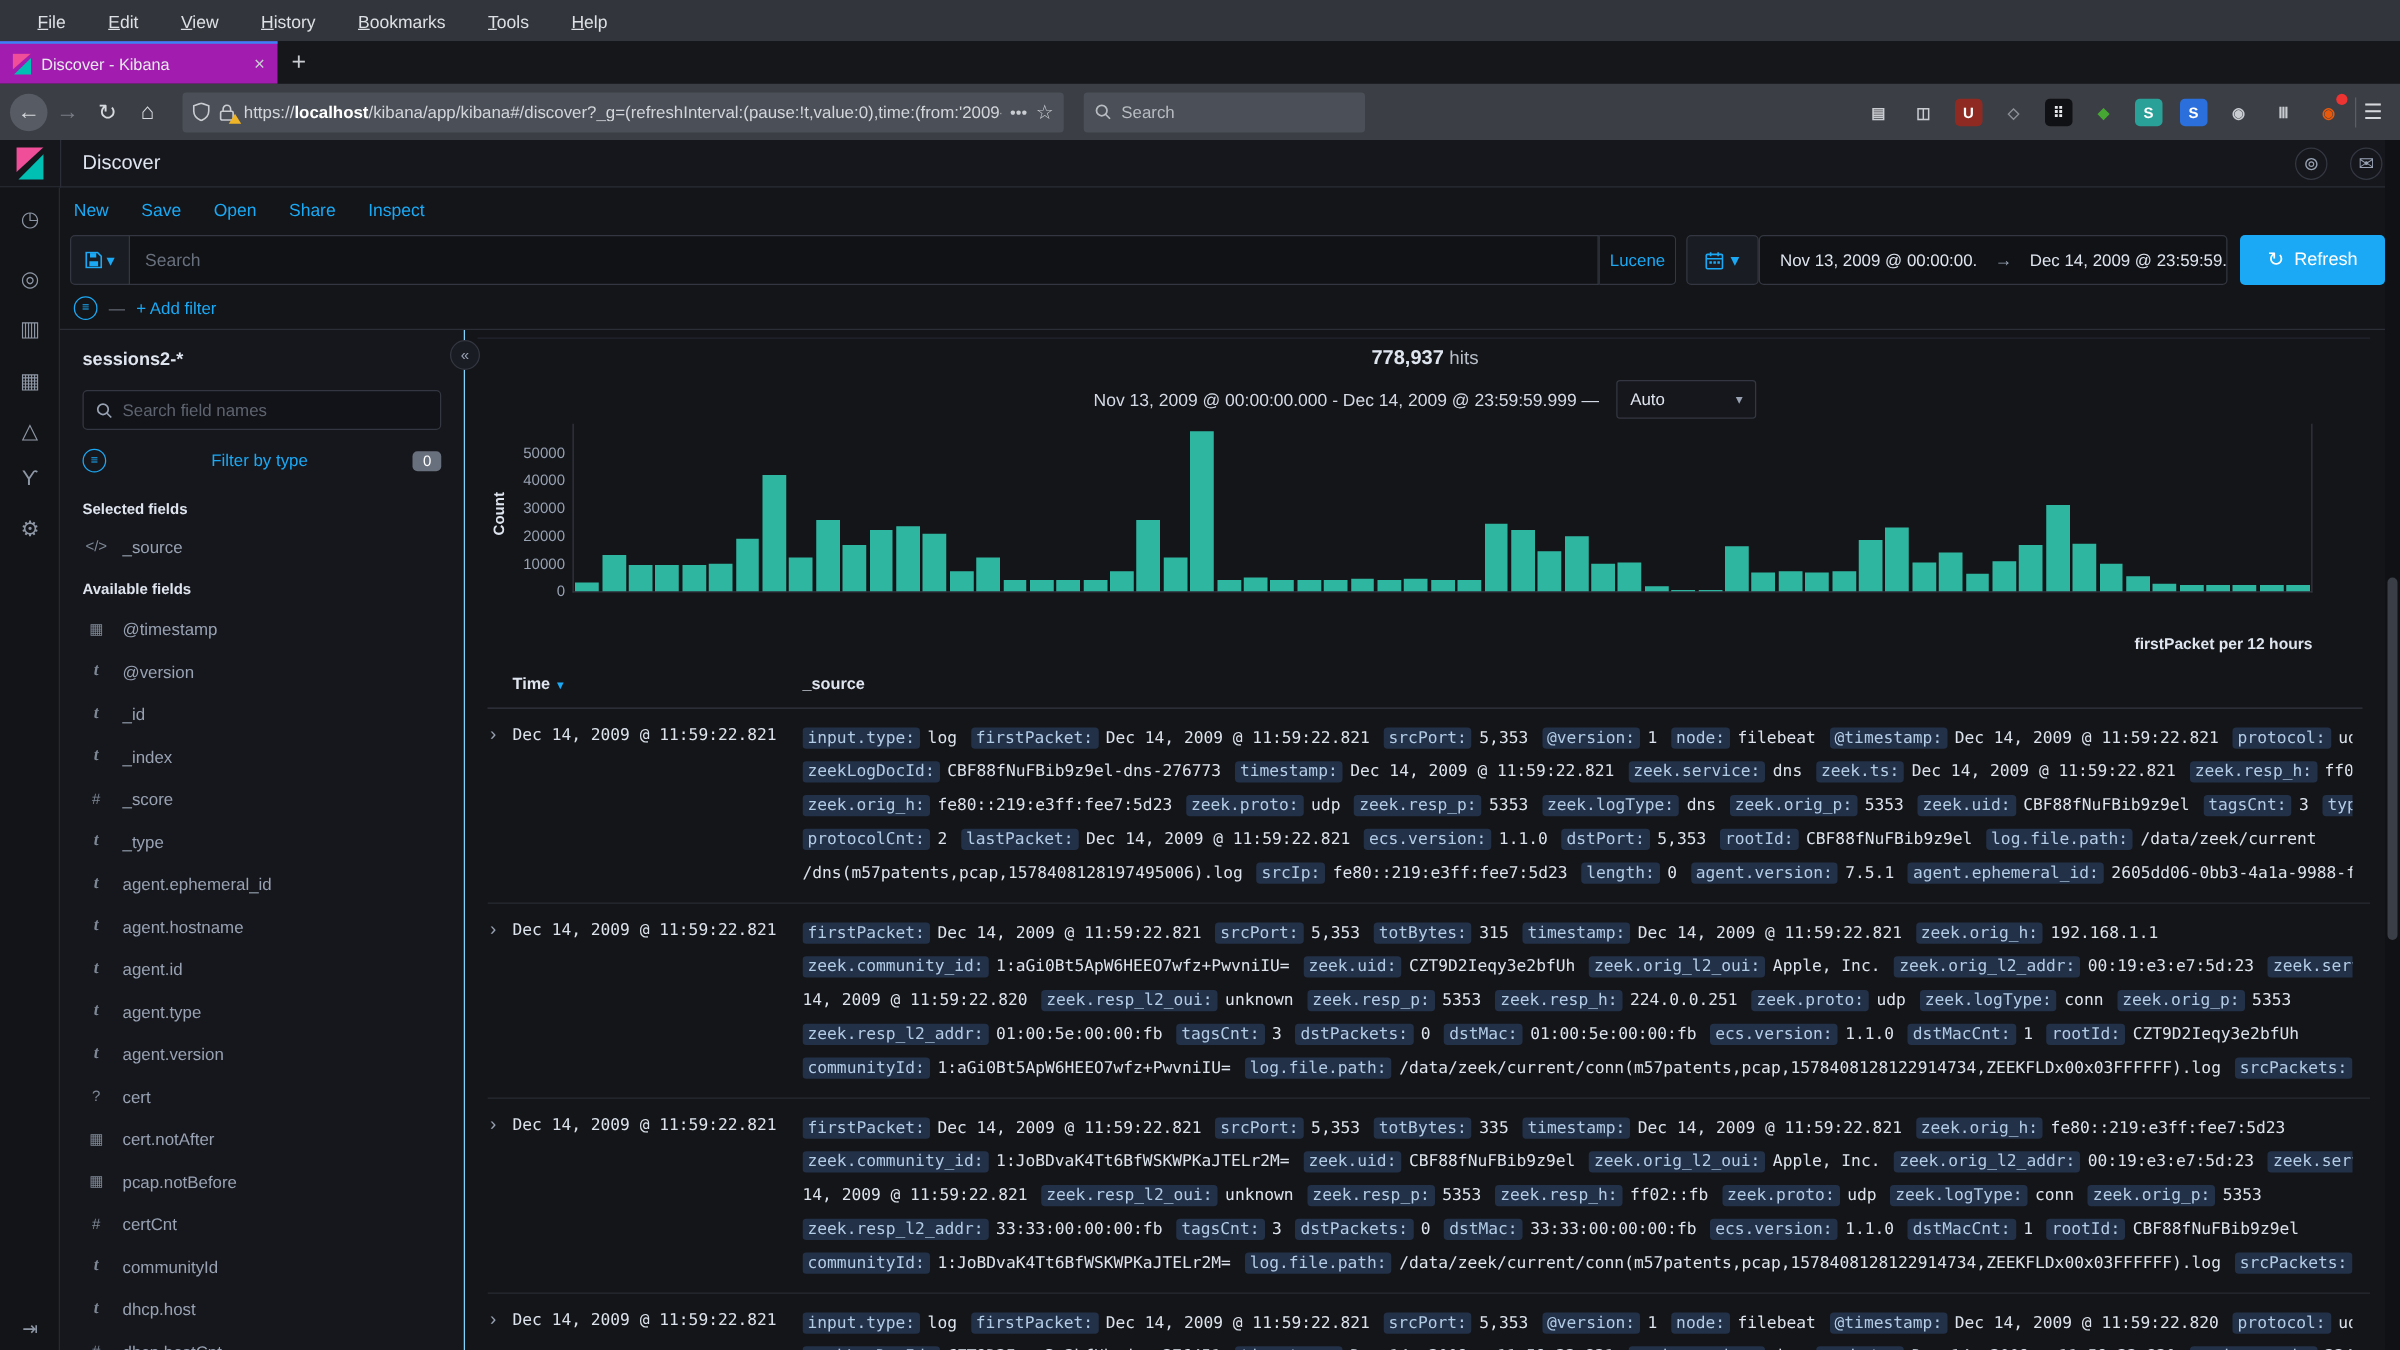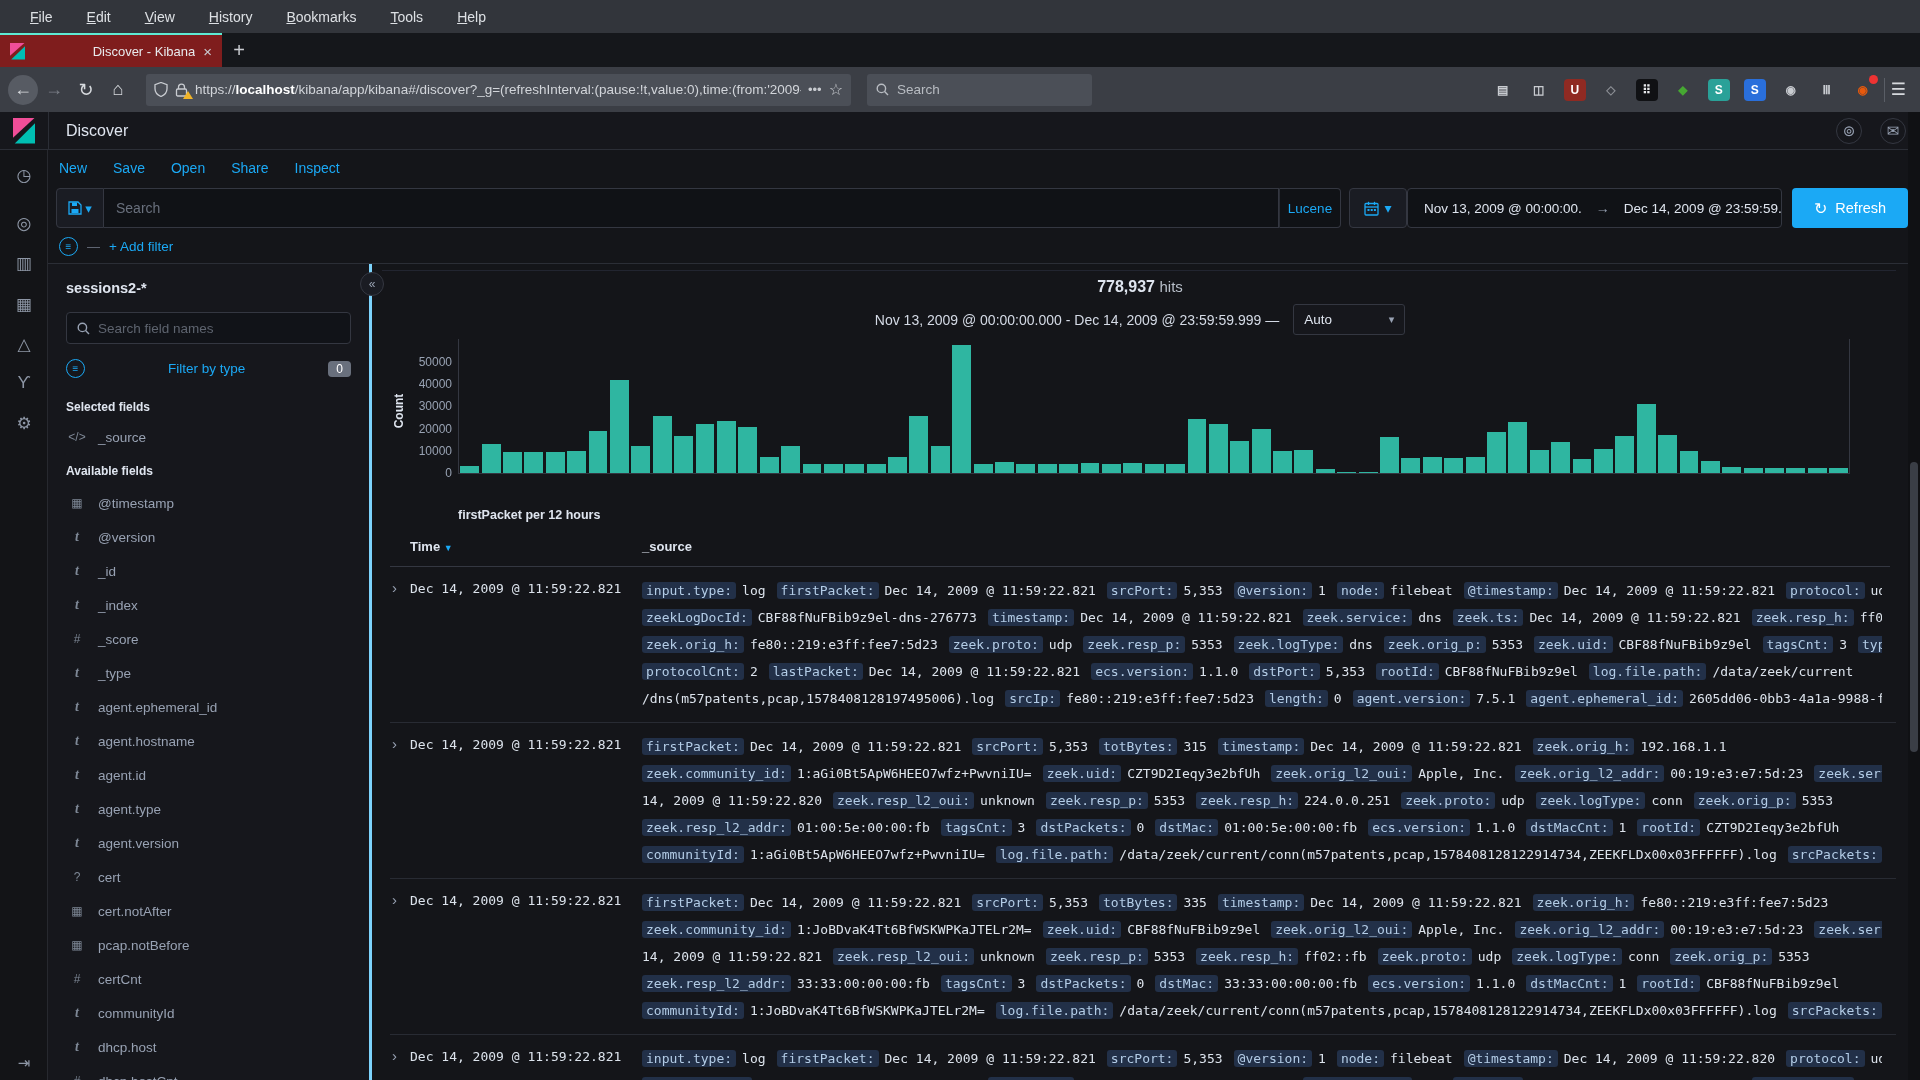--- a/index.html
+++ b/index.html
@@ -5,22 +5,22 @@
   * { margin:0; padding:0; box-sizing:border-box; }
   html,body { width:1920px; height:1080px; overflow:hidden; background:#141519;
               font-family:"Liberation Sans", sans-serif; }
   .abs { position:absolute; }
   
   #menubar { left:0; top:0; width:1920px; height:33px; background:#32353b;
              display:flex; align-items:center; padding-left:30px; gap:34px; }
   .menu-item { color:#dde0e4; font-size:14px; }
   .menu-item::first-letter { text-decoration:underline; }
   #tabbar { left:0; top:33px; width:1920px; height:34px; background:#15171b; display:flex; }
-  #tab { width:222px; height:34px; background:#7f1d1d; border-top:2px solid #5eead4;
-         display:flex; align-items:center; padding:0 10px; gap:8px;text-align:right; }
+  #tab { width:222px; height:34px; background:#a21caf; border-top:2px solid #3b82f6;
+         display:flex; align-items:center; padding:0 10px; gap:8px; }
   #tab-title { color:#e8eaed; font-size:13px; flex:1; white-space:nowrap; overflow:hidden; }
   #tab-close { color:#c9ccd1; font-size:15px; }
   #newtab { color:#c9ccd1; font-size:20px; width:34px; display:flex; align-items:center; justify-content:center; }
   #navbar { left:0; top:67px; width:1920px; height:45px; background:#3b3e45;
             display:flex; align-items:center; }
   .navbtn { color:#d6d9dd; font-size:18px; width:32px; height:32px; display:flex;
             align-items:center; justify-content:center; border-radius:4px; }
   #back-btn { background:#575b63; border-radius:50%; width:30px; height:30px; margin-left:8px; }
   .disabled { color:#7a7e86; }
   #urlbar { width:705px; height:32px; background:#4b4f57; border-radius:3px; margin-left:12px;
@@ -80,21 +80,21 @@
   #refresh-btn { width:116px; height:40px; background:#1ba9f5; border-radius:4px; margin:0 12px 0 10px;
                  display:flex; align-items:center; justify-content:center; gap:8px;
                  color:#fff; font-size:14.5px; }
   #filterrow { left:48px; top:230px; width:1872px; height:34px; border-bottom:1px solid #2b2e36;
                display:flex; align-items:center; padding-left:11px; gap:9px; }
   #filter-circ { width:19px; height:19px; border-radius:50%; border:1.5px solid #1ba9f5;
                  color:#1ba9f5; font-size:10px; display:flex; align-items:center; justify-content:center; }
   #filter-dash { color:#69707d; font-size:13px; }
   #addfilter { color:#1ba9f5; font-size:13.5px; }
   
-  #sidebar { left:48px; top:264px; width:324px; height:816px; border-right:3px solid #7dd3fc;
+  #sidebar { left:48px; top:264px; width:324px; height:816px; border-right:1px solid #7dd3fc;
              background:#16171c; padding:16px 18px 0 18px; }
   #index-pattern { color:#dfe5ef; font-size:14.5px; font-weight:bold; }
   #field-search { margin-top:16px; height:32px; border:1px solid #343741; border-radius:4px;
                   background:#111318; display:flex; align-items:center; padding:0 10px; gap:8px; }
   #field-search span { color:#5e646f; font-size:13.5px; }
   #filter-type { margin-top:15px; display:flex; align-items:center; gap:9px; }
   #filter-type-label { color:#1ba9f5; font-size:13.5px; flex:1;text-align:center; }
   #type-badge { background:#69707d; color:#fff; font-size:12px; border-radius:4px;
                 padding:1px 8px; }
   .fld-head { color:#dfe5ef; font-size:12px; font-weight:bold; margin-top:24px; }
@@ -119,21 +119,21 @@
             transform:rotate(-90deg); }
   #yticks { position:absolute; left:20px; top:75px; width:60px; height:135px; }
   .ytick { position:absolute; right:0; color:#98a2b3; font-size:12px; }
   #plot { position:absolute; left:86px; top:75px; width:1392px; height:135px;
           border-left:1px solid #343741; border-right:1px solid #343741;
           border-bottom:1px solid #343741; display:flex; align-items:flex-end; }
   .barw { flex:1; display:flex; align-items:flex-end; justify-content:center; height:100%; }
   .bar { width:calc(100% - 2.5px); background:#2fb6a1; }
   #xlabels { position:absolute; left:86px; top:218px; width:1392px; height:18px; }
   .xlab { position:absolute; transform:translateX(-50%); color:#98a2b3; font-size:12.5px; white-space:nowrap; }
-  #xtitle { position:absolute; left:86px; top:244px; width:1392px; text-align:left;
+  #xtitle { position:absolute; left:86px; top:244px; width:1392px; text-align:right;
             color:#dfe5ef; font-size:12.5px; font-weight:bold; }
   
   #thead { position:absolute; left:18px; top:275px; width:1500px; height:28px;
            border-bottom:1px solid #343741; }
   #th-time { position:absolute; left:20px; color:#dfe5ef; font-size:13px; font-weight:bold; }
   #th-sort { color:#1ba9f5; font-size:9px; }
   #th-source { position:absolute; left:252px; color:#dfe5ef; font-size:13px; font-weight:bold; }
   #tbody { position:absolute; left:18px; top:303px; width:1506px; height:513px; overflow:hidden; }
   .trow { position:relative; border-bottom:1px solid #282b33; padding:10px 0 10px 0; }
   .expand { position:absolute; left:2px; top:12px; color:#98a2b3; font-size:15px; }

